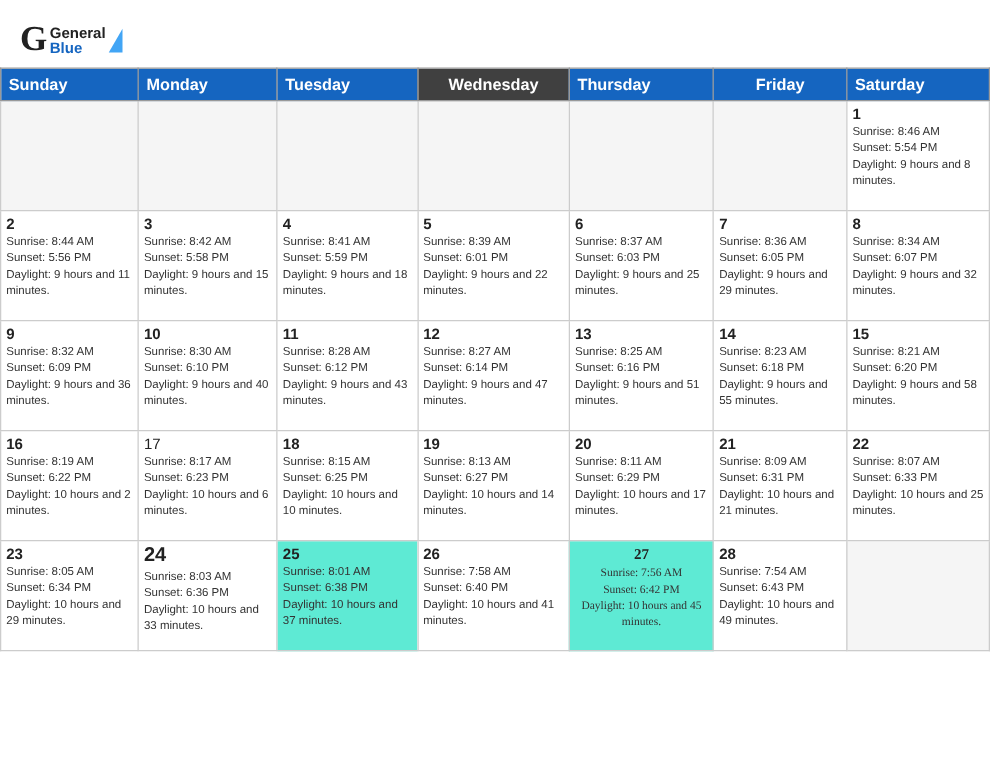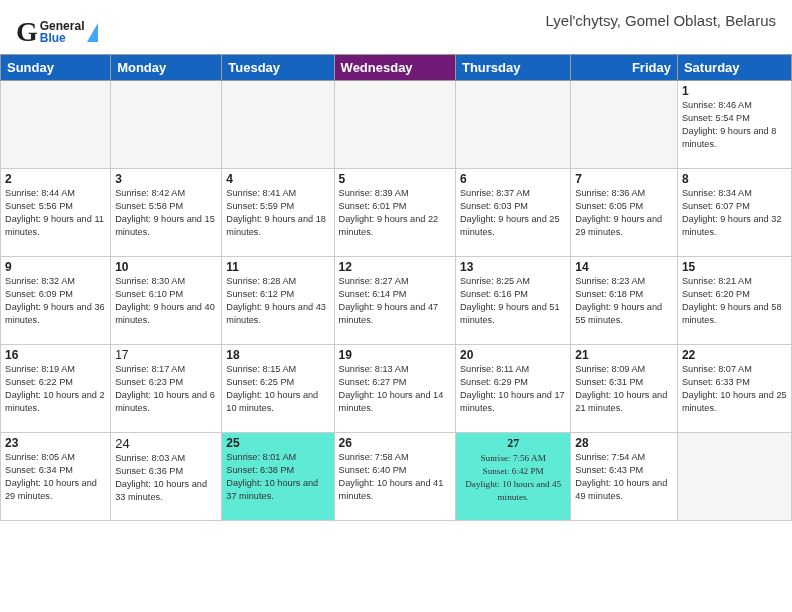--- a/index.html
+++ b/index.html
@@ -13,33 +13,32 @@
     <div style="display:flex;align-items:center;">
       <span style="font-family:Georgia,serif;font-size:28px;font-weight:bold;color:#222;">G</span>
       <div style="margin-left:2px;display:flex;flex-direction:column;justify-content:flex-start;">
         <span style="font-size:12px;font-weight:bold;color:#222;line-height:1;">General</span>
         <span style="font-size:12px;font-weight:bold;color:#1565c0;line-height:1;">Blue</span>
       </div>
       <div style="width:0;height:0;border-left:11px solid transparent;border-bottom:19px solid #42a5f5;margin-left:3px;"></div>
     </div>
   </div>
   <div style="text-align:right;">
-    <h2 style="font-size:15px;font-weight:normal;color:#444;font-family:Arial,sans-serif;">Lyel'chytsy, Gomel Oblast, Belarus</h2>
   </div>
 </div>
 
 <table style="width:100%;border-collapse:collapse;">
   <thead>
     <tr>
     <th style="background: rgb(21, 101, 192); color: rgb(255, 255, 255); font-size: 13px; padding: 5px 6px; text-align: left; border: 1px solid rgb(153, 153, 153); font-family: Arial, sans-serif;">Sunday</th>
         <th style="background: rgb(21, 101, 192); color: rgb(255, 255, 255); font-size: 13px; padding: 5px 6px; text-align: left; border: 1px solid rgb(153, 153, 153); font-family: Arial, sans-serif;">Monday</th>
         <th style="background: rgb(21, 101, 192); color: rgb(255, 255, 255); font-size: 13px; padding: 5px 6px; text-align: left; border: 1px solid rgb(153, 153, 153); font-family: Arial, sans-serif;">Tuesday</th>
-        <th style="background: #701a75; color: rgb(255, 255, 255); font-size: 13px; padding: 5px 6px; text-align: left; border: 1px solid rgb(153, 153, 153); font-family: Arial, sans-serif;">Wednesday</th>
+        <th style="background: #404040; color: rgb(255, 255, 255); font-size: 13px; padding: 5px 6px; text-align: center; border: 1px solid rgb(153, 153, 153); font-family: Arial, sans-serif;">Wednesday</th>
         <th style="background: rgb(21, 101, 192); color: rgb(255, 255, 255); font-size: 13px; padding: 5px 6px; text-align: left; border: 1px solid rgb(153, 153, 153); font-family: Arial, sans-serif;">Thursday</th>
-        <th style="background: rgb(21, 101, 192); color: rgb(255, 255, 255); font-size: 13px; padding: 5px 6px; text-align: right; border: 1px solid rgb(153, 153, 153); font-family: Arial, sans-serif;">Friday</th>
+        <th style="background: rgb(21, 101, 192); color: rgb(255, 255, 255); font-size: 13px; padding: 5px 6px; text-align: center; border: 1px solid rgb(153, 153, 153); font-family: Arial, sans-serif;">Friday</th>
         <th style="background: rgb(21, 101, 192); color: rgb(255, 255, 255); font-size: 13px; padding: 5px 6px; text-align: left; border: 1px solid rgb(153, 153, 153); font-family: Arial, sans-serif;">Saturday</th>
       </tr>
   </thead>
   <tbody id="calendar-body">
   <tr>
         <td style="border: 1px solid rgb(204, 204, 204); vertical-align: top; padding: 3px 4px; height: 88px; font-size: 9.5px; color: rgb(51, 51, 51); background: rgb(245, 245, 245); font-family: Arial, sans-serif;"></td>
         <td style="border: 1px solid rgb(204, 204, 204); vertical-align: top; padding: 3px 4px; height: 88px; font-size: 9.5px; color: rgb(51, 51, 51); background: rgb(245, 245, 245); font-family: Arial, sans-serif;"></td>
         <td style="border: 1px solid rgb(204, 204, 204); vertical-align: top; padding: 3px 4px; height: 88px; font-size: 9.5px; color: rgb(51, 51, 51); background: rgb(245, 245, 245); font-family: Arial, sans-serif;"></td>
         <td style="border: 1px solid rgb(204, 204, 204); vertical-align: top; padding: 3px 4px; height: 88px; font-size: 9.5px; color: rgb(51, 51, 51); background: rgb(245, 245, 245); font-family: Arial, sans-serif;"></td>
         <td style="border: 1px solid rgb(204, 204, 204); vertical-align: top; padding: 3px 4px; height: 88px; font-size: 9.5px; color: rgb(51, 51, 51); background: rgb(245, 245, 245); font-family: Arial, sans-serif;"></td>
@@ -184,21 +183,21 @@
         </td>
       </tr>
       <tr>
         <td style="border: 1px solid rgb(204, 204, 204); vertical-align: top; padding: 3px 4px; height: 88px; font-size: 9.5px; color: rgb(51, 51, 51); background: rgb(255, 255, 255); font-family: Arial, sans-serif;">
           <span style="font-size: 12px; font-weight: bold; color: rgb(34, 34, 34); display: block; margin-bottom: 1px;">23</span>
           <span style="font-size: 9.2px; color: rgb(51, 51, 51); line-height: 1.42; display: block; white-space: pre-line;">Sunrise: 8:05 AM
 Sunset: 6:34 PM
 Daylight: 10 hours and 29 minutes.</span>
         </td>
         <td style="border: 1px solid rgb(204, 204, 204); vertical-align: top; padding: 3px 4px; height: 88px; font-size: 9.5px; color: rgb(51, 51, 51); background: rgb(255, 255, 255); font-family: Arial, sans-serif;">
-          <span style="font-size: 13px; font-weight: normal; color: rgb(34, 34, 34); display: block; margin-bottom: 1px;">24</span>
+          <span style="font-size: 16px; font-weight: bold; color: rgb(34, 34, 34); display: block; margin-bottom: 1px;">24</span>
           <span style="font-size: 9.2px; color: rgb(51, 51, 51); line-height: 1.42; display: block; white-space: pre-line;">Sunrise: 8:03 AM
 Sunset: 6:36 PM
 Daylight: 10 hours and 33 minutes.</span>
         </td>
         <td style="border: 1px solid rgb(204, 204, 204); vertical-align: top; padding: 3px 4px; height: 88px; font-size: 9.5px; color: rgb(51, 51, 51); background: #5eead4; font-family: Arial, sans-serif;">
           <span style="font-size: 12px; font-weight: bold; color: rgb(34, 34, 34); display: block; margin-bottom: 1px;">25</span>
           <span style="font-size: 9.2px; color: rgb(51, 51, 51); line-height: 1.42; display: block; white-space: pre-line;">Sunrise: 8:01 AM
 Sunset: 6:38 PM
 Daylight: 10 hours and 37 minutes.</span>
         </td>

